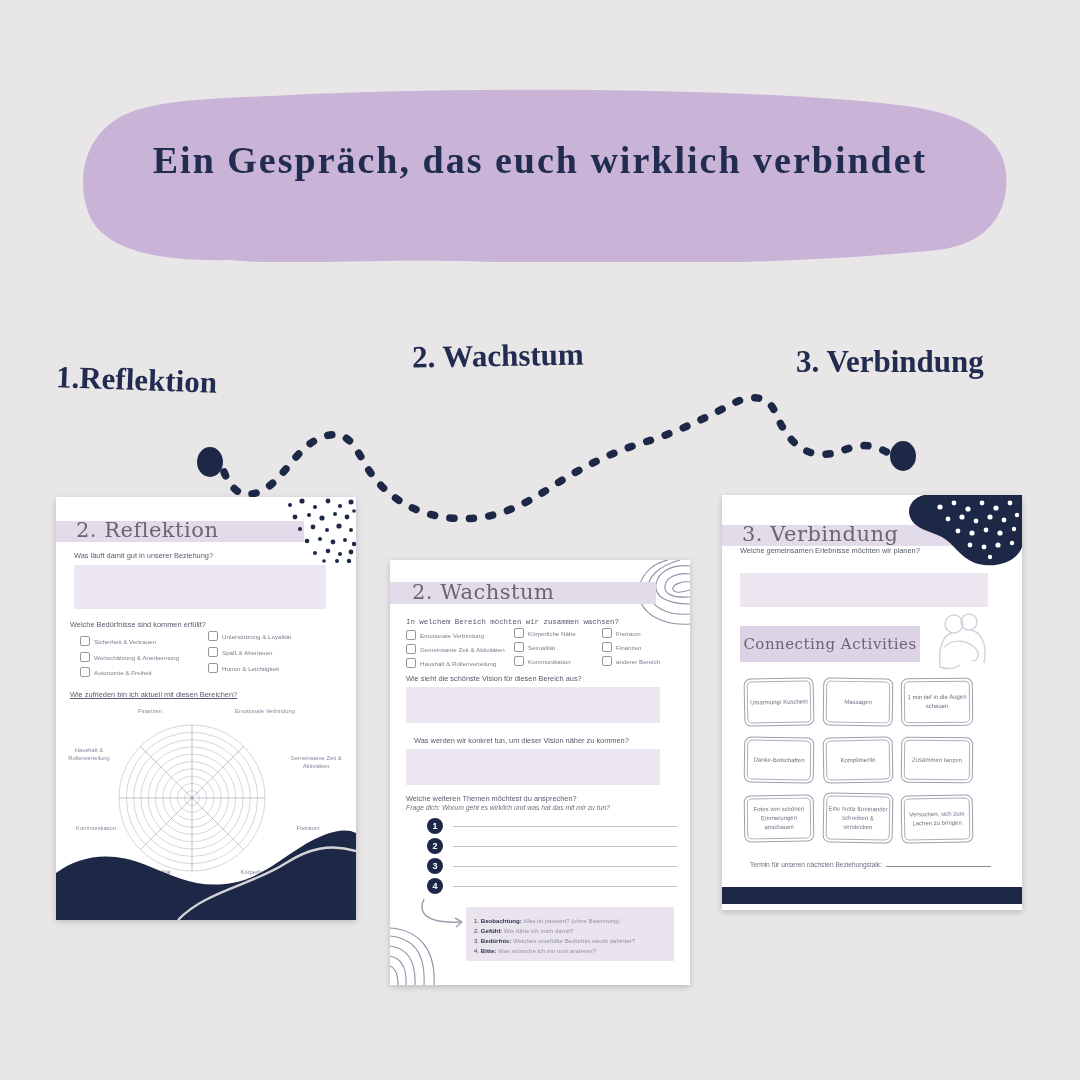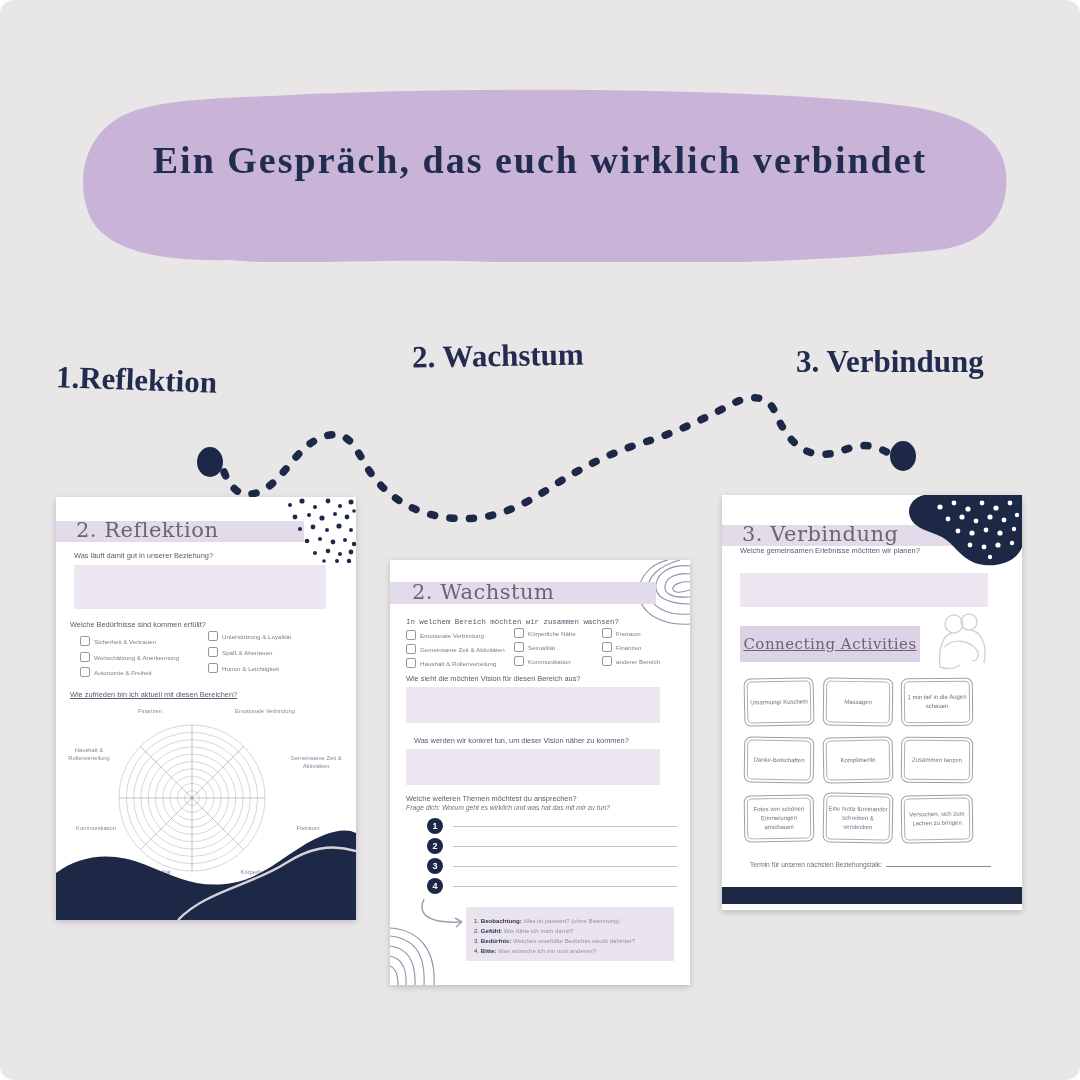--- a/index.html
+++ b/index.html
@@ -1,17 +1,17 @@
 <!DOCTYPE html>
 <html><head>
 <meta charset="utf-8">
 <style>
   html,body{margin:0;padding:0;}
   .canvas{position:relative;width:1080px;height:1080px;background:#e9e6e8;overflow:hidden;
-          font-family:"Liberation Sans",sans-serif;border-radius:14px;}
+          font-family:"Liberation Sans",sans-serif;}
 
   
   .banner{position:absolute;left:60px;top:82px;width:960px;height:180px;}
   .banner-text{position:absolute;left:60px;top:138px;width:960px;text-align:center;
     font-family:cursive;font-size:38px;font-weight:600;letter-spacing:2px;color:#222c50;}
 
   
   .step{position:absolute;font-family:cursive;font-weight:600;color:#222c50;white-space:nowrap;}
   .step1{left:56px;top:362px;font-size:31px;transform:rotate(2deg);}
   .step2{left:412px;top:338px;font-size:31px;transform:rotate(-1deg);}
@@ -42,21 +42,21 @@
   .numrow .dot{width:16px;height:16px;border-radius:50%;background:#1d2847;color:#fff;
     font-size:9px;font-weight:bold;display:flex;align-items:center;justify-content:center;flex:0 0 auto;}
   .numrow .line{height:1px;background:#c0c3cc;width:224px;margin-left:10px;}
 
   .nvc{position:absolute;background:#eae4ee;padding:7px 8px;box-sizing:border-box;}
   .nvc-line{font-size:6.1px;color:#9094a2;margin:3px 0;white-space:nowrap;}
   .nvc-line .num{color:#3c4258;}
   .nvc-line .lbl{font-weight:bold;color:#2c3350;}
 
   .connect-band{position:absolute;background:#ddd3e7;display:flex;align-items:center;justify-content:center;}
-  .connect-band span{font-family:"DejaVu Serif",serif;font-size:15px;color:#6c6473;letter-spacing:.5px;text-decoration:underline;}
+  .connect-band span{font-family:"DejaVu Serif",serif;font-size:15px;color:#6c6473;letter-spacing:.5px;}
 
   .card{position:absolute;background:#fff;border:1.2px solid #9ba1ad;border-radius:7px;
     display:flex;align-items:center;justify-content:center;text-align:center;
     font-size:6px;line-height:1.5;color:#6d7280;padding:3px;box-sizing:border-box;}
   .card::after{content:"";position:absolute;inset:2px;border:.8px solid #abb0ba;border-radius:5px;}
 
   .footer-row{position:absolute;font-size:6.6px;color:#6d7180;white-space:nowrap;}
   .footer-row .uline{display:inline-block;width:105px;border-bottom:1px solid #8d8d99;height:7px;margin-left:4px;}
 
   .navy-bar{position:absolute;background:#1d2847;}
@@ -252,21 +252,21 @@
       </div>
     <div class="cb" style="left:212px;top:82px;">
       <span class="box"></span>
       <span class="lbl">Finanzen</span>
       </div>
     <div class="cb" style="left:212px;top:96px;">
       <span class="box"></span>
       <span class="lbl">anderer Bereich</span>
       </div>
 
-    <div class="q" style="left:16px;top:114px;">Wie sieht die möchten Vision für diesen Bereich aus?</div>
+    <div class="q" style="left:16px;top:114px;">Wie sieht die schönste Vision für diesen Bereich aus?</div>
     <div class="fillbox" style="left:16px;top:127px;width:254px;height:36px;"></div>
 
     <div class="q" style="left:16px;top:176px;margin-left:8px;">Was werden wir konkret tun, um dieser Vision näher zu kommen?</div>
     <div class="fillbox" style="left:16px;top:189px;width:254px;height:36px;"></div>
 
     <div class="q" style="left:16px;top:234px;">Welche weiteren Themen möchtest du ansprechen?</div>
     <div class="q-hint" style="left:16px;top:244px;">Frage dich: Worum geht es wirklich und was hat das mit mir zu tun?</div>
 
     <div class="numrow" style="left:37px;top:258px;">
       <span class="dot">1</span>

